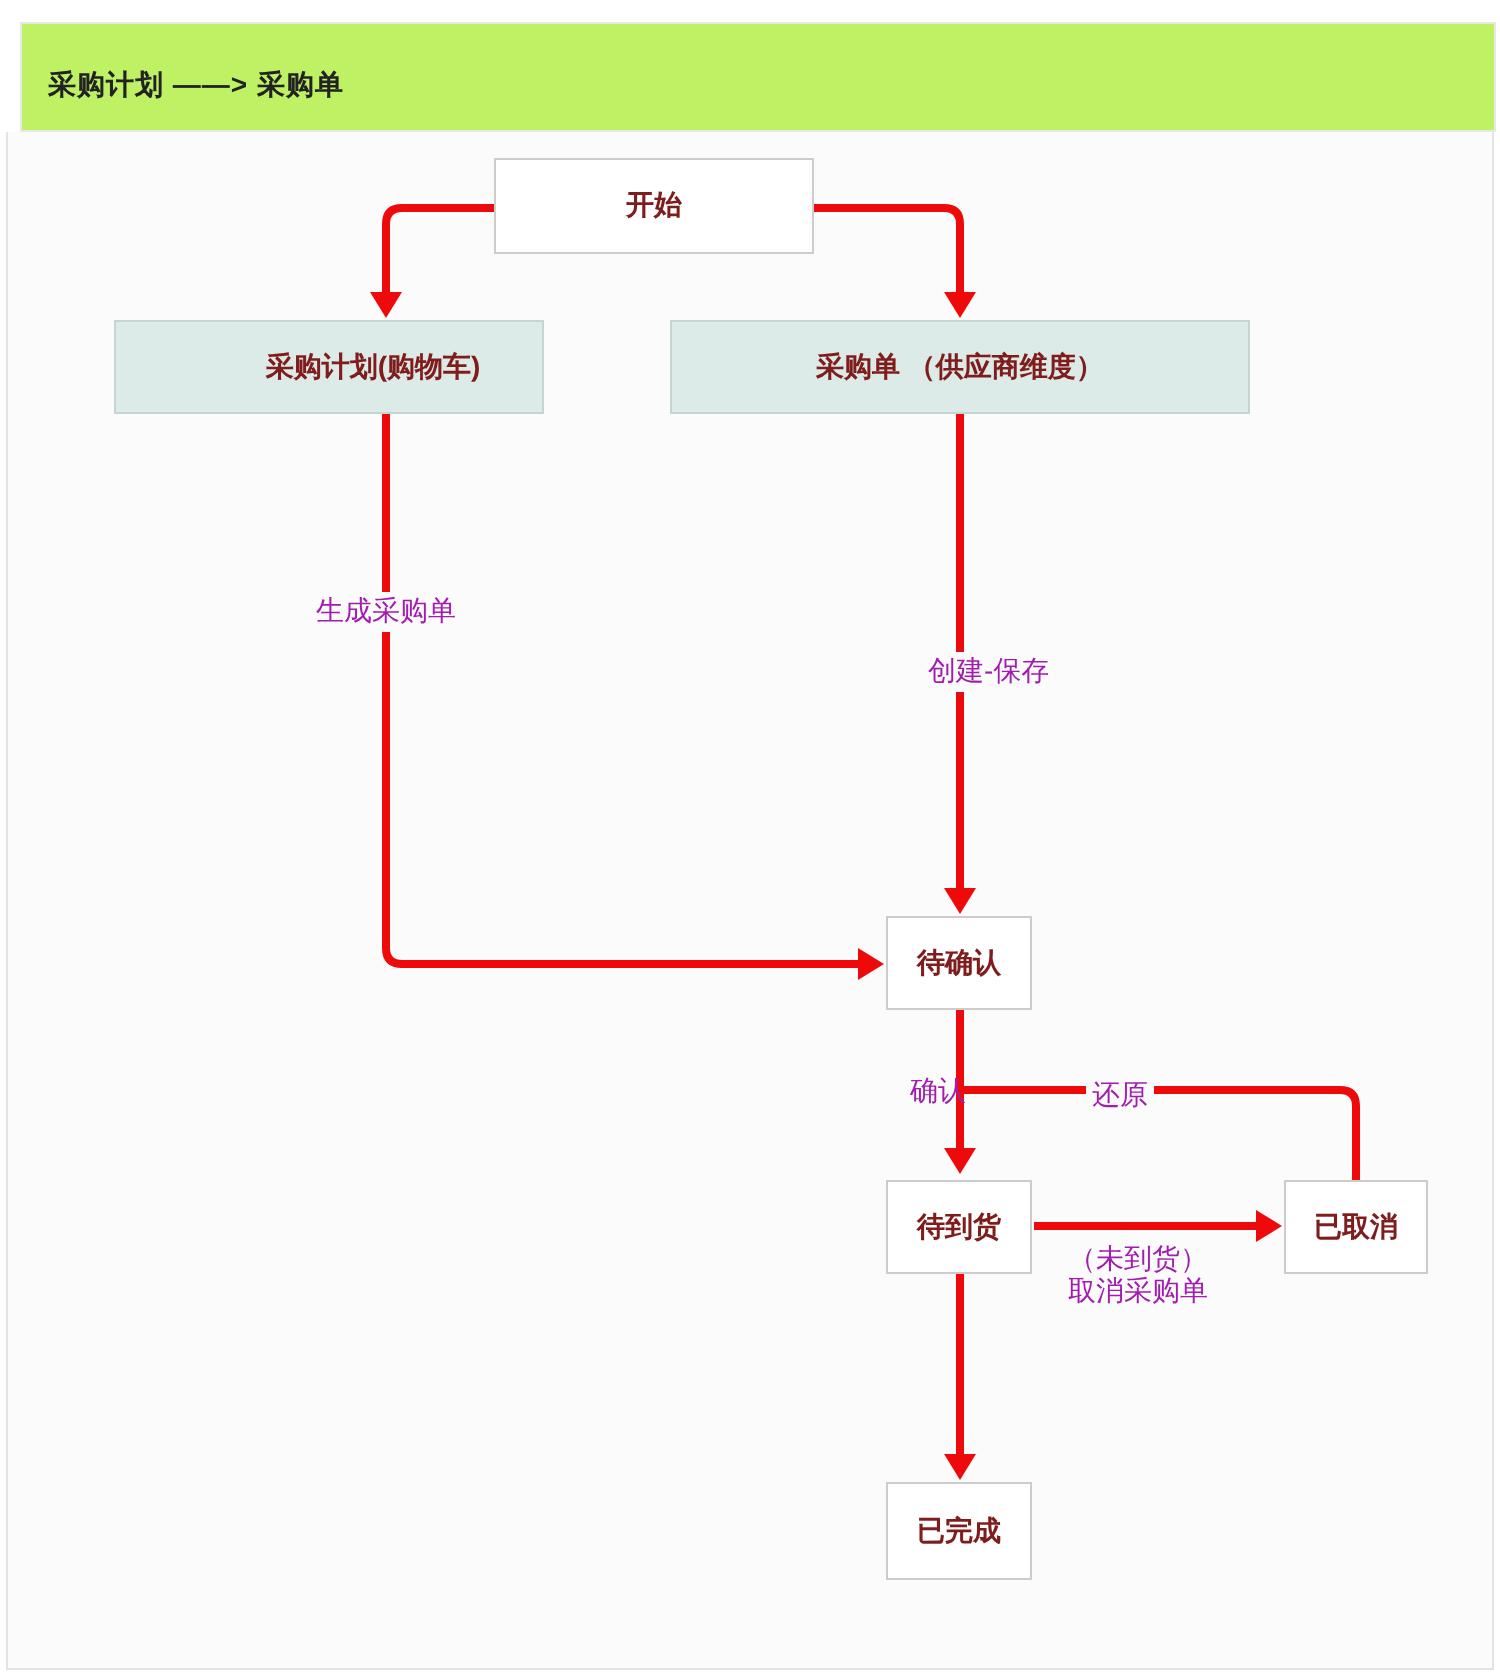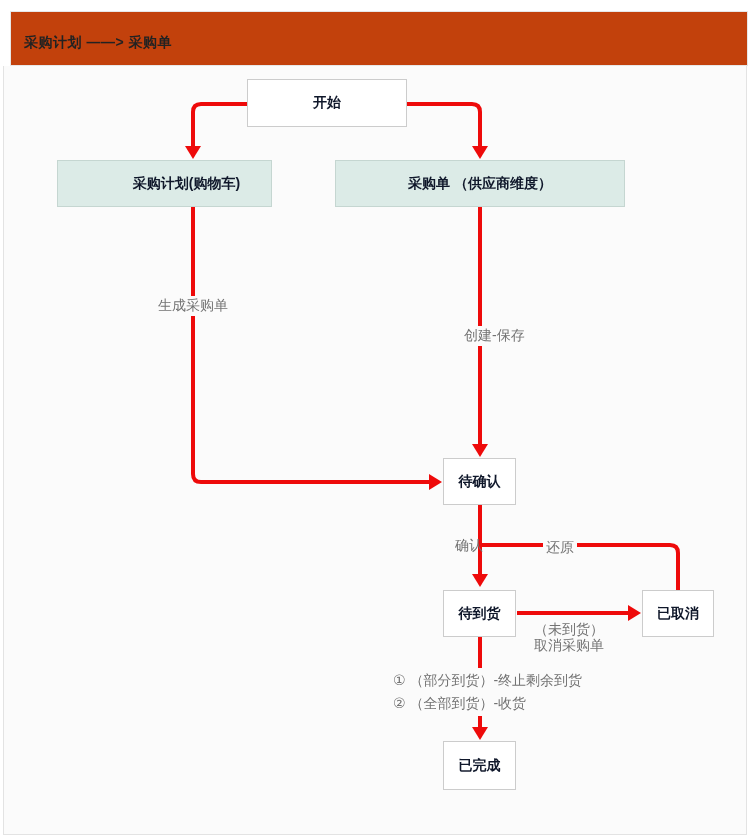--- a/index.html
+++ b/index.html
@@ -7,21 +7,21 @@
     width: 750px; height: 839px;
     background: #ffffff;
     font-family: "Liberation Sans", "DejaVu Sans", sans-serif;
     position: relative;
     overflow: hidden;
   }
   
   .header-bar {
     position: absolute;
     left: 10px; top: 11px; width: 738px; height: 55px;
-    background: #c2410c;
+    background: #bef264;
     border: 1px solid #e7e7e7;
     display: flex; align-items: center;
     padding: 8px 4px 0 13px;
   }
   .header-bar .title {
     font-size: 14px; font-weight: bold; color: #222222;
     letter-spacing: 0.5px;
   }
   .content-panel {
     position: absolute;
@@ -30,40 +30,40 @@
     border: 1px solid #e3e3e3;
     border-top: none;
   }
   
   .diagram { position: absolute; left: 0; top: 0; width: 750px; height: 839px; }
   .arrows-svg { position: absolute; left: 0; top: 0; }
 
   .node {
     position: absolute;
     display: flex; align-items: center; justify-content: center;
-    font-size: 14px; font-weight: bold; color: #0f172a;
+    font-size: 14px; font-weight: bold; color: #7f1d1d;
     background: #ffffff;
     border: 1px solid #cccccc;
     z-index: 2;
   }
   .node.teal {
     background: #dcebe7;
     border: 1px solid #c5d6d1;
   }
   .node-start    { left: 247px; top: 79px;  width: 160px; height: 48px; }
   .node-plan     { left: 57px;  top: 160px; width: 215px; height: 47px; padding-left: 44px; }
   .node-order    { left: 335px; top: 160px; width: 290px; height: 47px; }
   .node-confirm  { left: 443px; top: 458px; width: 73px;  height: 47px; }
   .node-arrival  { left: 443px; top: 590px; width: 73px;  height: 47px; justify-content: center; }
   .node-cancel   { left: 642px; top: 590px; width: 72px;  height: 47px; }
   .node-complete { left: 443px; top: 741px; width: 73px;  height: 49px; }
 
   .edge-label {
     position: absolute;
-    font-size: 14px; color: #737373;
+    font-size: 14px; color: #a21caf;
     background: #fbfbfb;
     padding: 1px 3px;
     white-space: nowrap;
     z-index: 3;
   }
   .lbl-generate { left: 155px; top: 296px; }
   .lbl-create   { left: 461px; top: 326px; }
   .lbl-confirm  { left: 455px; top: 537px; background: transparent; padding: 0; text-align: center; }
   .lbl-restore  { left: 543px; top: 538px; }
   .lbl-cancel   { left: 531px; top: 595px; text-align: center; line-height: 16px; margin-top: 25px; }
@@ -136,18 +136,14 @@
 
   <div class="edge-label lbl-confirm">确认</div>
 
   <div class="edge-label lbl-restore">还原</div>
 
   <div class="edge-label lbl-cancel">
     <div>（未到货）</div>
     <div>取消采购单</div>
   </div>
 
-  <div class="edge-label lbl-options">
-    <div>① （部分到货）-终止剩余到货</div>
-    <div>② （全部到货）-收货</div>
-  </div>
 
 </div>
 
 </body></html>

